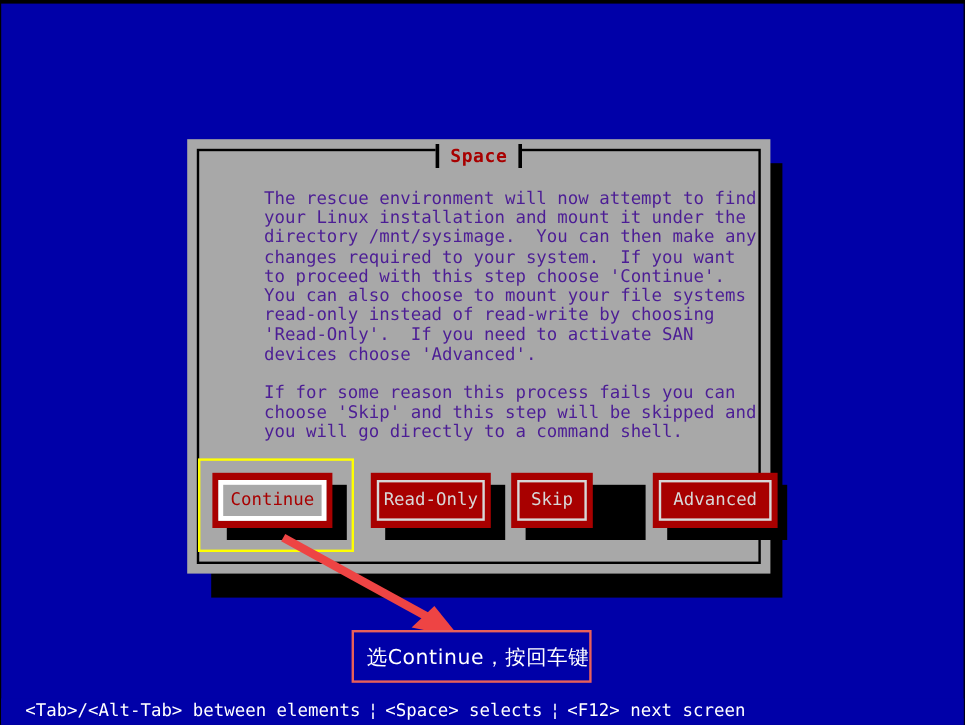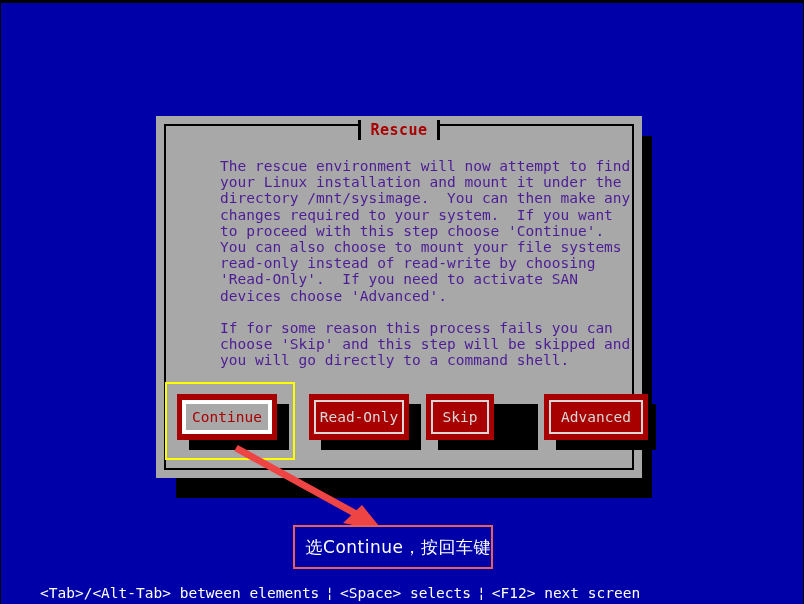--- a/index.html
+++ b/index.html
@@ -192,21 +192,21 @@
     position: absolute;
     left: 0;
     bottom: 0;
     width: 802px;
     height: 22px;
     display: flex;
     align-items: center;
     background: #0000a8;
     color: #ffffff;
     font-size: 14.5px;
-    padding-left: 39px;
+    padding-left: 20px;
     box-sizing: border-box;
     letter-spacing: 0px;
     white-space: pre;
   }
   .status-sep {
     color: #ffffff;
     padding: 0 6px;
   }
 </style>
 </head>
@@ -262,21 +262,21 @@
           <div class="btn-shadow"></div>
           <div class="btn-face" style="width:104px;">
             <div class="btn-label">Advanced</div>
           </div>
         </div>
 
       </div>
     </div>
 
     <div class="title-wrap">
-      <div class="title-box">Rescue</div>
+      <div class="title-box">Space</div>
     </div>
 
   </div>
 
   <svg class="arrow-svg" viewBox="0 0 175 95" xmlns="http://www.w3.org/2000/svg">
     <line x1="5" y1="5" x2="138" y2="78" stroke="#ee4444" stroke-width="7"></line>
     <polygon points="152,88 112,80 131,62" fill="#ee4444"></polygon>
   </svg>
 
   <div class="annot-box">

